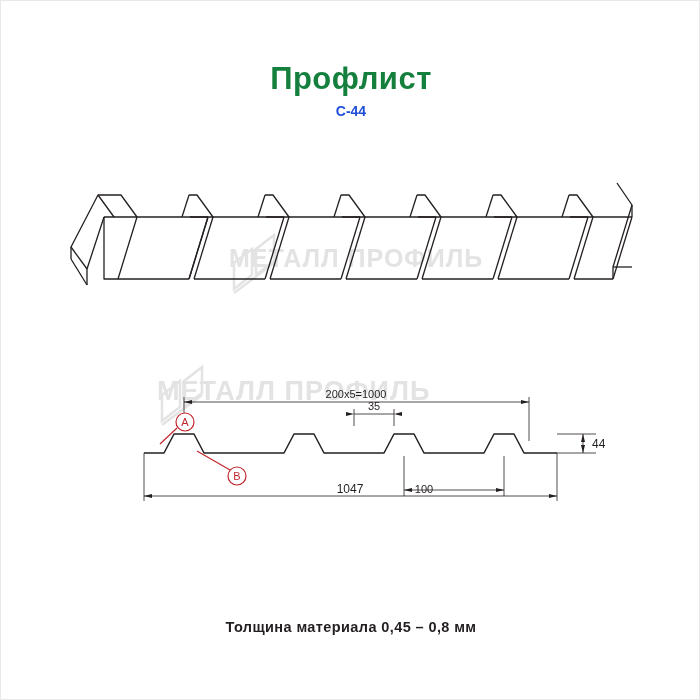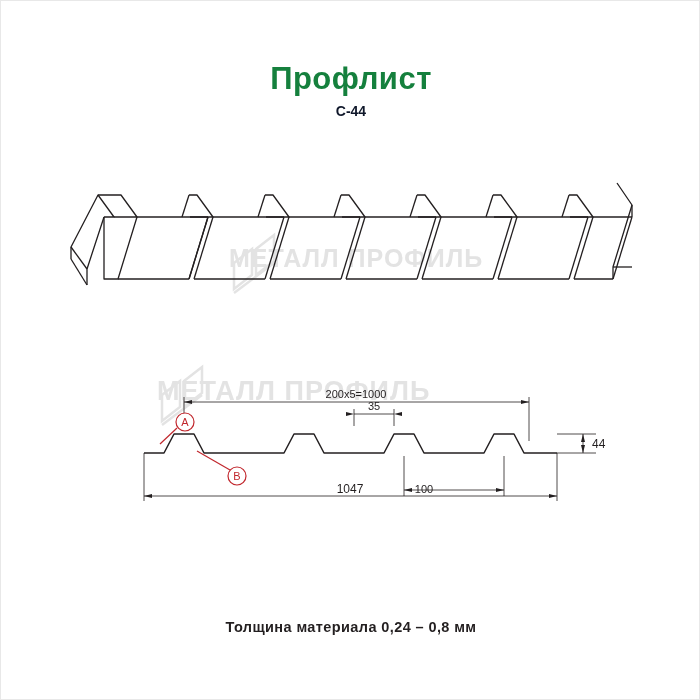--- a/index.html
+++ b/index.html
@@ -33,21 +33,21 @@
     color: #15803d;
   }
   .subtitle {
     position: absolute;
     top: 102px;
     left: 0;
     width: 700px;
     text-align: center;
     font-size: 14px;
     font-weight: bold;
-    color: #0f172a;
+    color: #1d4ed8;
   }
   .footnote {
     position: absolute;
     top: 618px;
     left: 0;
     width: 700px;
     text-align: center;
     font-size: 14.5px;
     font-weight: bold;
     letter-spacing: 0.4px;
@@ -233,14 +233,14 @@
     <text x="184" y="425" text-anchor="middle" font-family="Liberation Sans, sans-serif" font-size="11" fill="#c1272d">A</text>
 
     <g stroke="#c1272d" stroke-width="1.2" fill="none">
       <circle cx="236" cy="475" r="9" fill="#ffffff"></circle>
       <path d="M229 469 L196 450"></path>
     </g>
     <text x="236" y="479" text-anchor="middle" font-family="Liberation Sans, sans-serif" font-size="11" fill="#c1272d">B</text>
 
   </svg>
 
-  <div class="footnote">Толщина материала 0,24 – 0,8 мм</div>
+  <div class="footnote">Толщина материала 0,45 – 0,8 мм</div>
 </div>
 
 </body></html>

